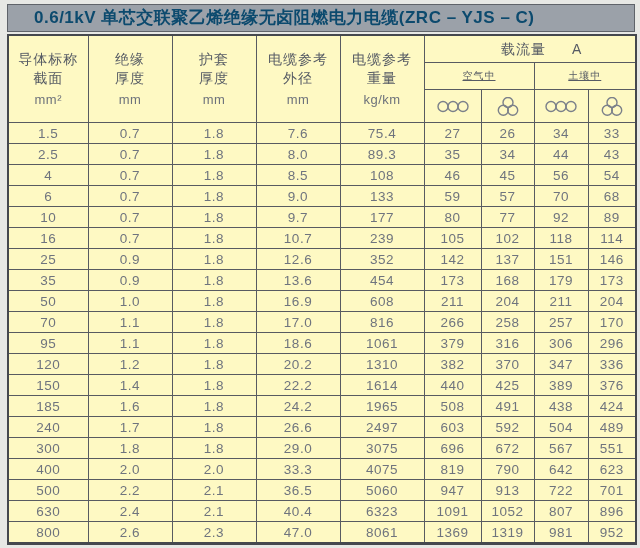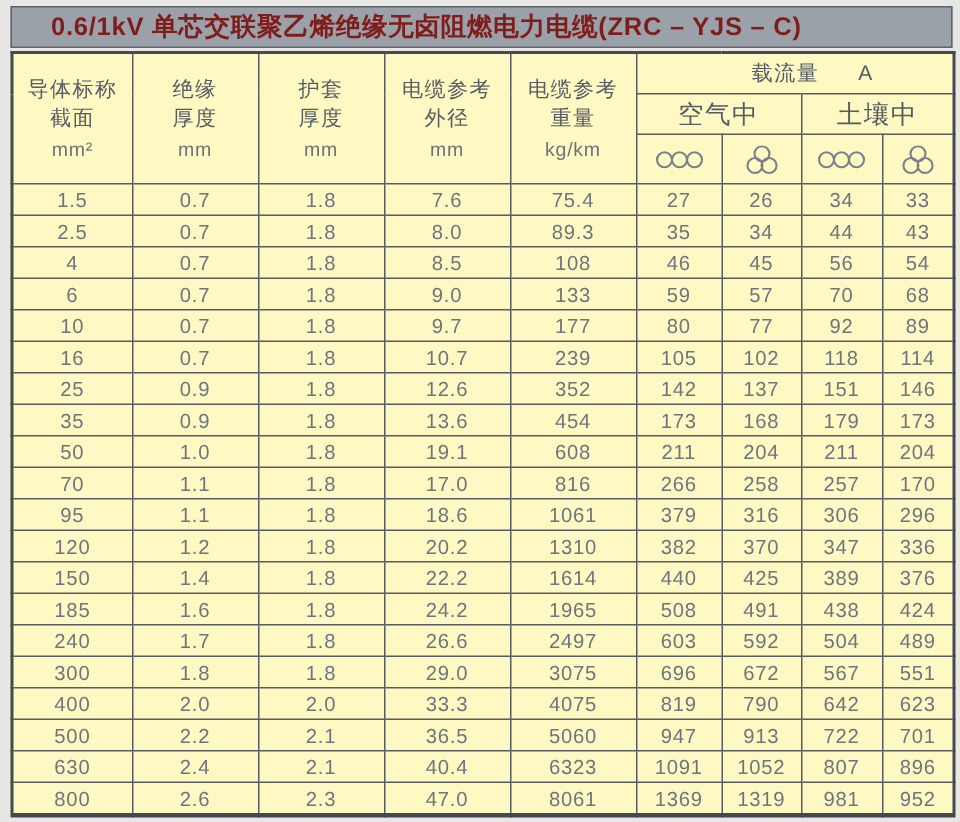--- a/index.html
+++ b/index.html
@@ -14,21 +14,21 @@
     width:640px;height:548px;
     box-sizing:border-box;
     padding:4px 5px 0 7px;
     overflow:hidden;
   }
   .title-bar{
     box-sizing:border-box;
     height:28px;
     background:#9ba1a9;
     border:1px solid #5f636a;
-    color:#7f1d1d;
+    color:#0c4a6e;
     font-size:17px;
     font-weight:600;
     letter-spacing:0.5px;
     line-height:26px;
     padding:0 0 0 26px;
     white-space:nowrap;
   }
   table.spec{
     margin-top:2px;
     border-collapse:collapse;
@@ -44,21 +44,21 @@
     vertical-align:middle;
     padding:0;
     overflow:hidden;
   }
   thead th{font-weight:normal;}
   .h-stack{display:flex;flex-direction:column;justify-content:center;align-items:center;gap:1px;}
   .h-line{font-size:14px;line-height:18px;color:#565b64;letter-spacing:1px;}
   .h-unit{font-size:13px;line-height:16px;color:#6d727b;margin-top:4px;letter-spacing:0.5px;text-align:right;}
   .group-cell{height:26px;}
   .group-label{display:inline-flex;align-items:baseline;gap:26px;font-size:14px;color:#565b64;letter-spacing:1px;margin-left:24px;}
-  .sub-cell{height:26px;font-size:17px;color:#565b64;letter-spacing:1px;}
+  .sub-cell{height:26px;font-size:10px;color:#565b64;letter-spacing:1px;text-decoration:underline;}
   .icon-cell{height:32px;}
   .icon-cell svg{display:block;margin:0 auto;}
   .icon-stroke{fill:none;stroke:#7b808a;stroke-width:1.4;}
   tbody td{
     height:20px;
     font-size:13.5px;
     color:#6f747e;
     letter-spacing:0.5px;
   }
 </style>
@@ -248,21 +248,21 @@
           <td>454</td>
           <td>173</td>
           <td>168</td>
           <td>179</td>
           <td>173</td>
         </tr>
         <tr>
           <td>50</td>
           <td>1.0</td>
           <td>1.8</td>
-          <td>19.1</td>
+          <td>16.9</td>
           <td>608</td>
           <td>211</td>
           <td>204</td>
           <td>211</td>
           <td>204</td>
         </tr>
         <tr>
           <td>70</td>
           <td>1.1</td>
           <td>1.8</td>

